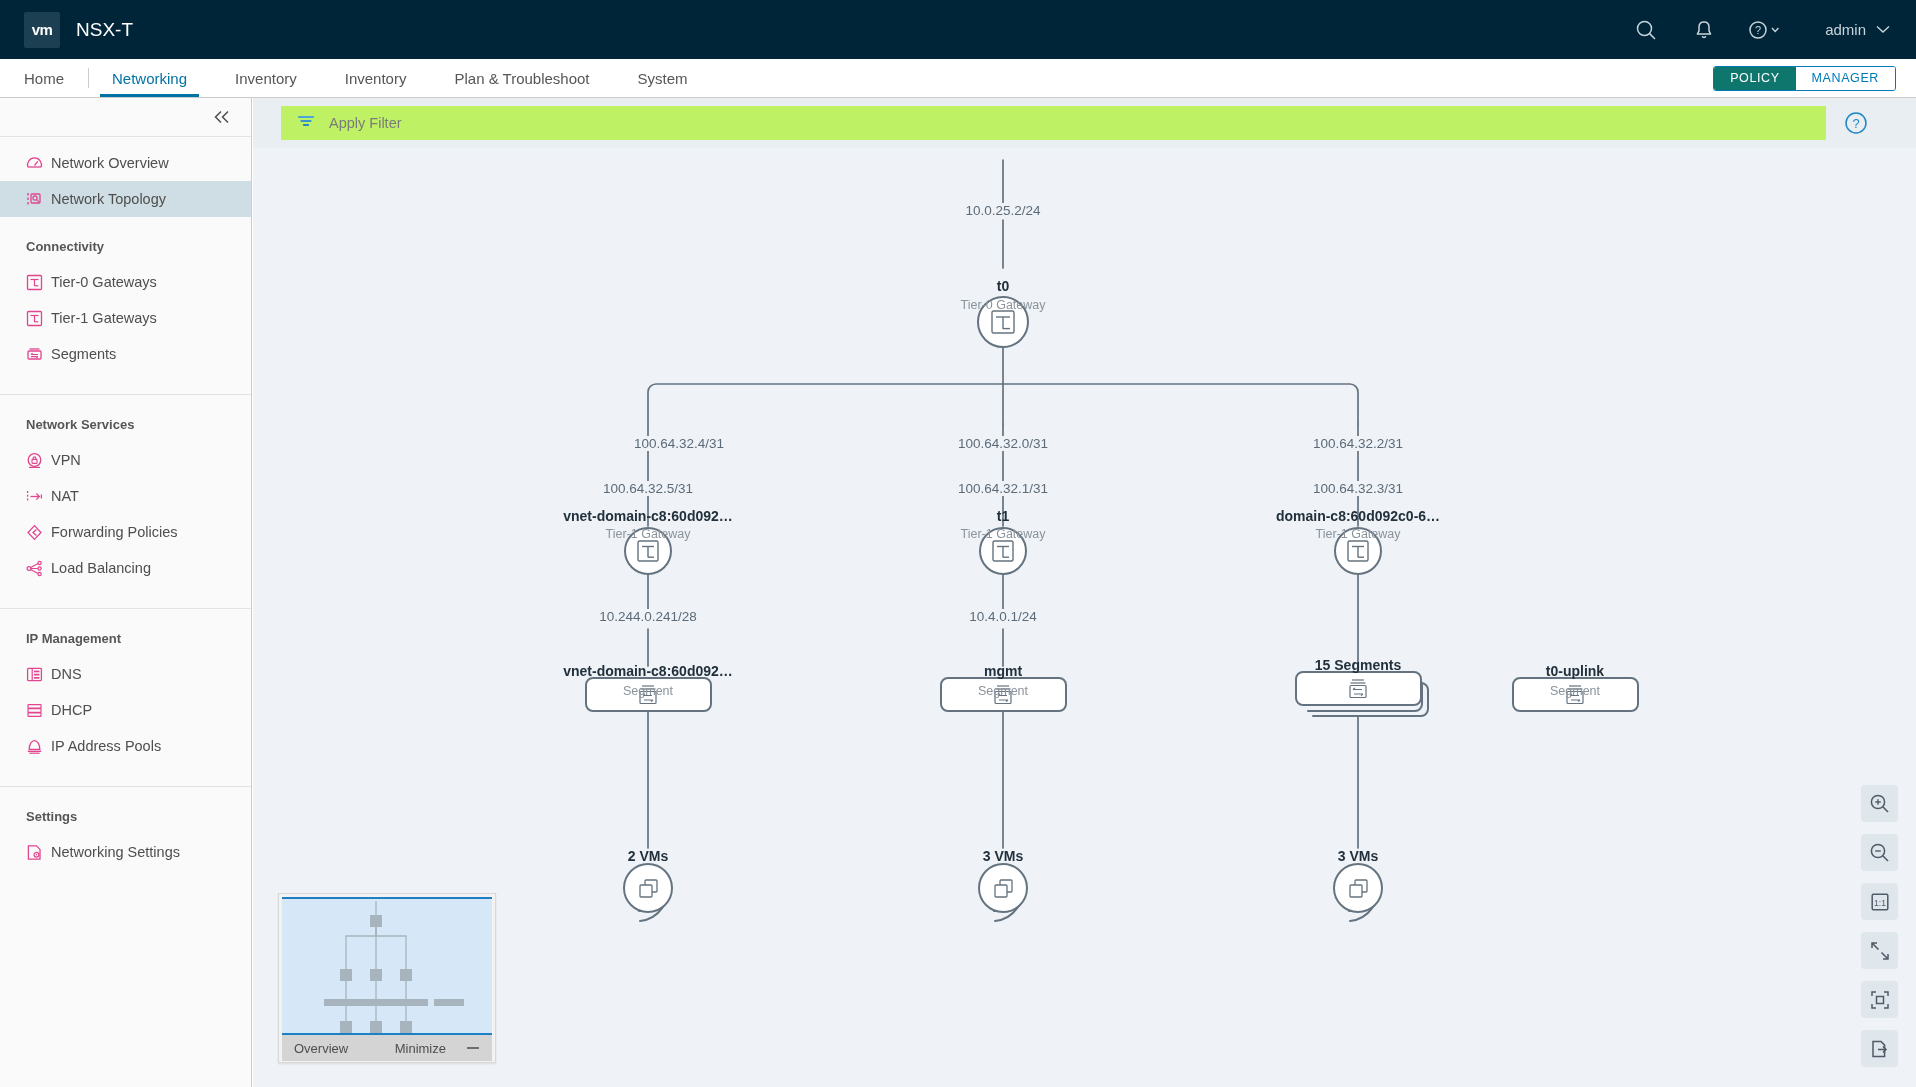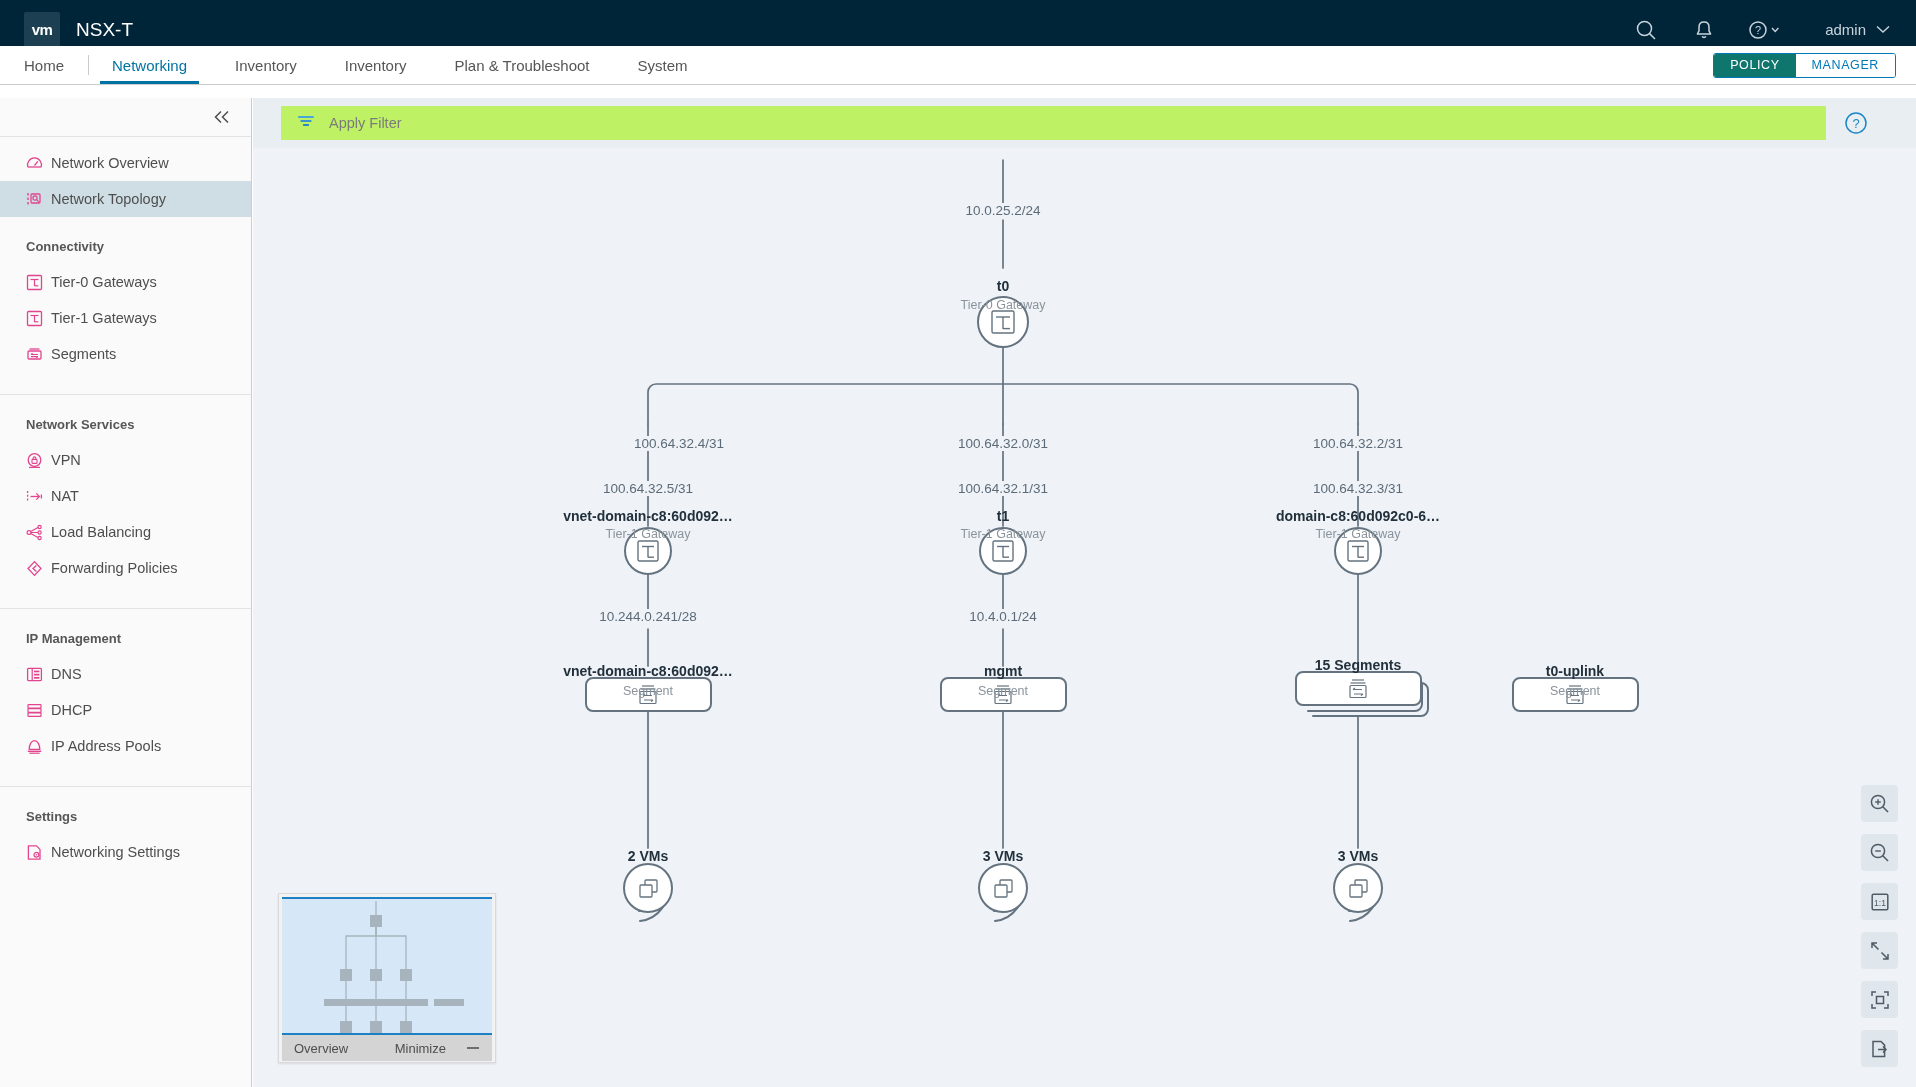--- a/index.html
+++ b/index.html
@@ -46,21 +46,21 @@
   .hdr-help { width: 66px; }
   .hdr-user {
     display: flex; align-items: center; gap: 10px;
     color: #c8d4db; font-size: 15px;
     padding: 0 26px 0 26px; height: 100%;
     cursor: pointer;
   }
 
   
   .navbar {
-    position: absolute; top: 46px; left: 0;
+    position: absolute; top: 59px; left: 0;
     width: 1916px; height: 39px;
     background: #ffffff;
     display: flex; align-items: stretch;
     border-bottom: 1px solid #cccccc;
   }
   .nav-item {
     display: flex; align-items: center;
     padding: 0 18px; margin: 0 6px;
     font-size: 15px; color: #565656;
     cursor: pointer; position: relative;
@@ -363,37 +363,37 @@
             <path d="M4.5 8.5 h8.5" stroke="#e2458f" stroke-width="1.3"></path>
             <path d="M10.3 5.4 L13.4 8.5 L10.3 11.6" fill="none" stroke="#e2458f" stroke-width="1.3"></path>
             <line x1="15.4" y1="6.5" x2="15.4" y2="10.5" stroke="#e2458f" stroke-width="1.3"></line>
           </svg>
       </span>
       <span>NAT</span>
     </div>
     <div class="side-item">
       <span class="side-icon">
         <svg width="17" height="17" viewBox="0 0 17 17">
+            <path d="M8.5 1.6 L15 8.5 L8.5 15.4 L2 8.5 Z" fill="none" stroke="#e2458f" stroke-width="1.3"></path>
+            <path d="M10.4 5.6 L7 8.5 L10.4 11.4" fill="none" stroke="#e2458f" stroke-width="1.3"></path>
+          </svg>
+      </span>
+      <span>Forwarding Policies</span>
+    </div>
+    <div class="side-item">
+      <span class="side-icon">
+        <svg width="17" height="17" viewBox="0 0 17 17">
             <circle cx="3" cy="8.5" r="1.9" fill="none" stroke="#e2458f" stroke-width="1.2"></circle>
             <circle cx="13.6" cy="3" r="1.6" fill="none" stroke="#e2458f" stroke-width="1.2"></circle>
             <circle cx="13.6" cy="8.5" r="1.6" fill="none" stroke="#e2458f" stroke-width="1.2"></circle>
             <circle cx="13.6" cy="14" r="1.6" fill="none" stroke="#e2458f" stroke-width="1.2"></circle>
             <path d="M4.9 8.5 h7.1 M4.7 7.6 L12 3.4 M4.7 9.4 L12 13.6" fill="none" stroke="#e2458f" stroke-width="1.1"></path>
           </svg>
       </span>
       <span>Load Balancing</span>
-    </div>
-    <div class="side-item">
-      <span class="side-icon">
-        <svg width="17" height="17" viewBox="0 0 17 17">
-            <path d="M8.5 1.6 L15 8.5 L8.5 15.4 L2 8.5 Z" fill="none" stroke="#e2458f" stroke-width="1.3"></path>
-            <path d="M10.4 5.6 L7 8.5 L10.4 11.4" fill="none" stroke="#e2458f" stroke-width="1.3"></path>
-          </svg>
-      </span>
-      <span>Forwarding Policies</span>
     </div>
 
     <div class="side-divider"></div>
 
     <div class="group-title">IP Management</div>
     <div class="side-item">
       <span class="side-icon">
         <svg width="17" height="17" viewBox="0 0 17 17">
             <rect x="1.6" y="2.4" width="13.8" height="12.2" rx="0.8" fill="none" stroke="#e2458f" stroke-width="1.3"></rect>
             <line x1="6.2" y1="2.4" x2="6.2" y2="14.6" stroke="#e2458f" stroke-width="1.2"></line>

